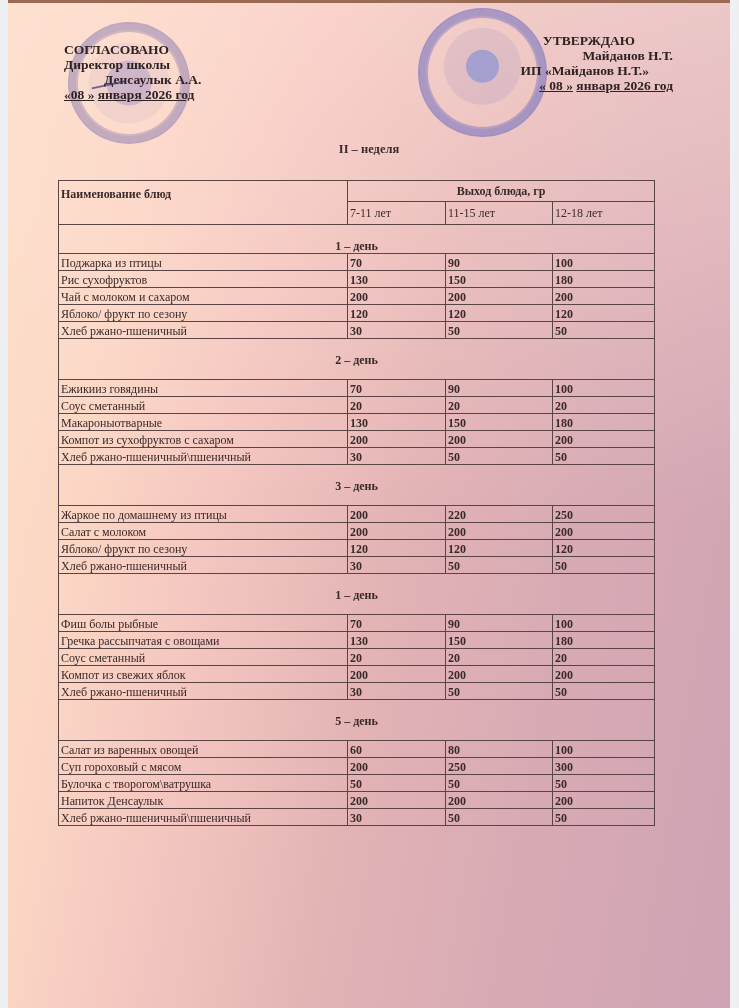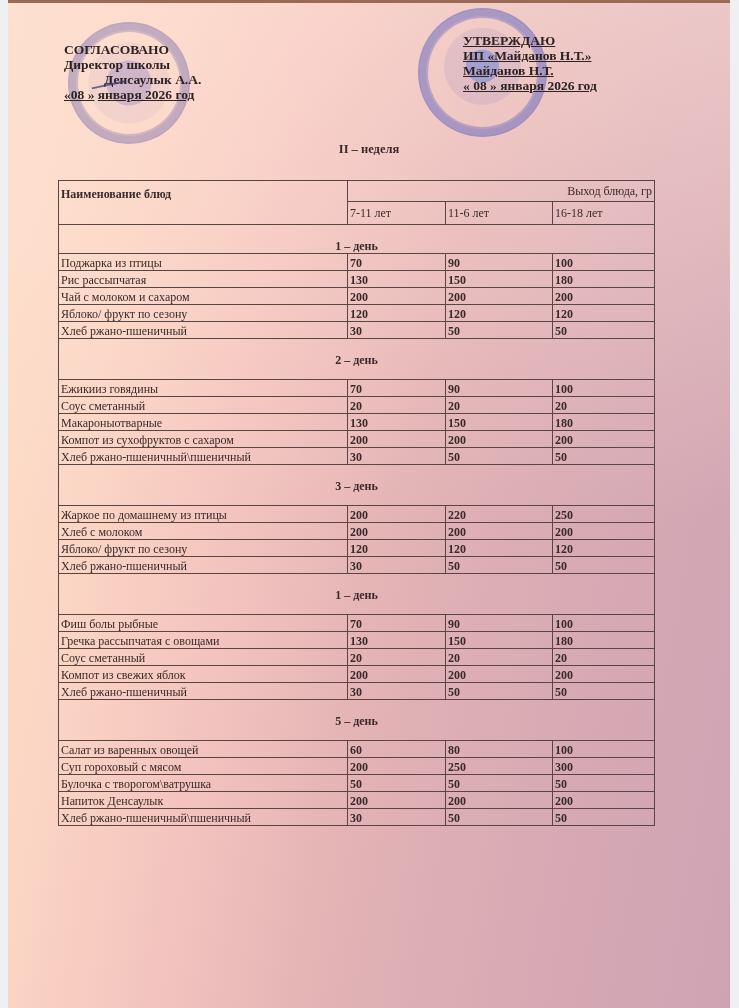--- a/index.html
+++ b/index.html
@@ -15,21 +15,21 @@
       overflow: hidden;
     }
     .page::before {
       content: ""; position: absolute; left: 0; right: 0; top: 0; height: 520px;
       background: linear-gradient(180deg, rgba(255,225,215,0.55), rgba(255,225,215,0));
       pointer-events: none;
     }
     .topstrip { position: absolute; left: 0; right: 0; top: 0; height: 3px; background: #9a6a55; }
     .block { position: absolute; font-weight: bold; font-size: 13.5px; line-height: 15px; color: #2e2222; z-index: 2; }
     .left-block { left: 56px; top: 42px; }
-    .right-block { left: 455px; top: 33px; width: 210px; text-decoration: underline; }
+    .right-block { left: 455px; top: 33px; text-align: right; width: 210px; }
     .u { text-decoration: underline; }
     .stamp { position: absolute; border-radius: 50%; z-index: 1; }
     .stamp-left {
       left: 60px; top: 22px; width: 118px; height: 118px;
       border: 2px solid rgba(110,100,170,0.45);
       box-shadow: inset 0 0 0 6px rgba(110,100,170,0.15), inset 0 0 0 8px rgba(110,100,170,0.3);
       background: radial-gradient(circle, rgba(120,110,190,0.35) 0 22px, rgba(120,110,190,0.08) 23px 40px, transparent 41px);
     }
     .stamp-right {
       left: 410px; top: 8px; width: 125px; height: 125px;
@@ -49,21 +49,21 @@
     table.menu {
       position: absolute; left: 50px; top: 180px; width: 596px;
       border-collapse: collapse; table-layout: fixed; z-index: 2;
       font-size: 12px; color: #3a2a2a;
     }
     table.menu td, table.menu th {
       border: 1px solid #5a4545; padding: 0 2px; height: 16px; line-height: 14px;
       vertical-align: bottom; text-align: left; font-weight: normal;
     }
     table.menu .hdr-name { font-weight: bold; vertical-align: top; height: 22px; padding-top: 6px; margin-left: 33px; }
-    table.menu .hdr-out { font-weight: normal; text-align: right; height: 20px; vertical-align: middle; }
+    table.menu .hdr-out { font-weight: bold; text-align: center; height: 20px; vertical-align: middle; }
     table.menu .hdr-age { height: 22px; vertical-align: middle; }
     table.menu .day-row td { text-align: center; font-weight: bold; vertical-align: top; padding-top: 14px; height: 14px; }
     table.menu .day-row.tall td { height: 26px; }
     table.menu .val { font-weight: bold; }
   </style>
 </head>
 <body>
 
 <div class="page">
   <div class="topstrip"></div>
@@ -77,22 +77,22 @@
     <div>Директор школы</div>
     <div style="padding-left:40px">Денсаулык А.А.</div>
     <div>
       <span class="u">«08 »</span>
       <span class="u">января 2026 год</span>
     </div>
   </div>
 
   <div class="block right-block">
     <div style="padding-right:38px">УТВЕРЖДАЮ</div>
+    <div>Майданов Н.Т.</div>
     <div style="padding-right:24px">ИП «Майданов Н.Т.»</div>
-    <div>Майданов Н.Т.</div>
     <div>
       <span class="u">« 08 »</span>
       <span class="u">января 2026 год</span>
     </div>
   </div>
 
   <div class="title">
     <div style="padding-left:0">II – неделя</div>
   </div>
 
@@ -103,36 +103,36 @@
         <col style="width:107px">
         <col style="width:102px">
     </colgroup>
     <thead>
       <tr>
         <th rowspan="2" class="hdr-name">Наименование блюд</th>
         <th colspan="3" class="hdr-out">Выход блюда, гр</th>
       </tr>
       <tr>
         <th class="hdr-age">7-11 лет</th>
-        <th class="hdr-age">11-6 лет</th>
-        <th class="hdr-age">16-18 лет</th>
+        <th class="hdr-age">11-15 лет</th>
+        <th class="hdr-age">12-18 лет</th>
       </tr>
     </thead>
     <tbody id="menu-body">
         <tr class="day-row">
           <td colspan="4">1 – день</td>
         </tr>
         <tr>
           <td>Поджарка из птицы</td>
           <td class="val">70</td>
           <td class="val">90</td>
           <td class="val">100</td>
         </tr>
         <tr>
-          <td>Рис рассыпчатая</td>
+          <td>Рис сухофруктов</td>
           <td class="val">130</td>
           <td class="val">150</td>
           <td class="val">180</td>
         </tr>
         <tr>
           <td>Чай с молоком и сахаром</td>
           <td class="val">200</td>
           <td class="val">200</td>
           <td class="val">200</td>
         </tr>
@@ -184,21 +184,21 @@
         <tr class="day-row tall">
           <td colspan="4">3 – день</td>
         </tr>
         <tr>
           <td>Жаркое по домашнему из птицы</td>
           <td class="val">200</td>
           <td class="val">220</td>
           <td class="val">250</td>
         </tr>
         <tr>
-          <td>Хлеб с молоком</td>
+          <td>Салат с молоком</td>
           <td class="val">200</td>
           <td class="val">200</td>
           <td class="val">200</td>
         </tr>
         <tr>
           <td>Яблоко/ фрукт по сезону</td>
           <td class="val">120</td>
           <td class="val">120</td>
           <td class="val">120</td>
         </tr>

